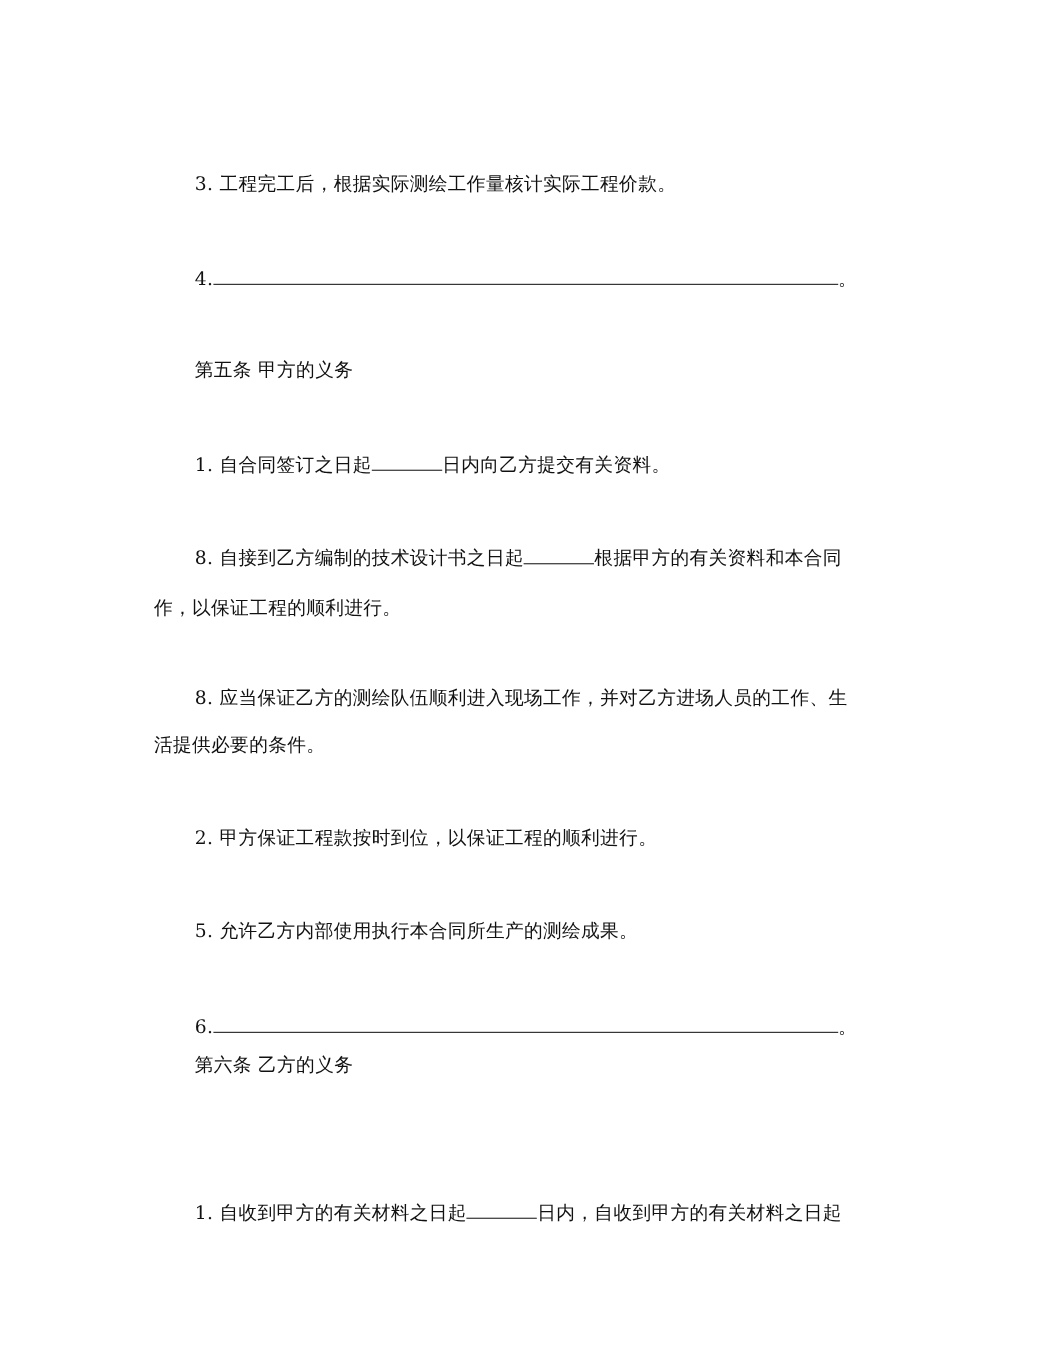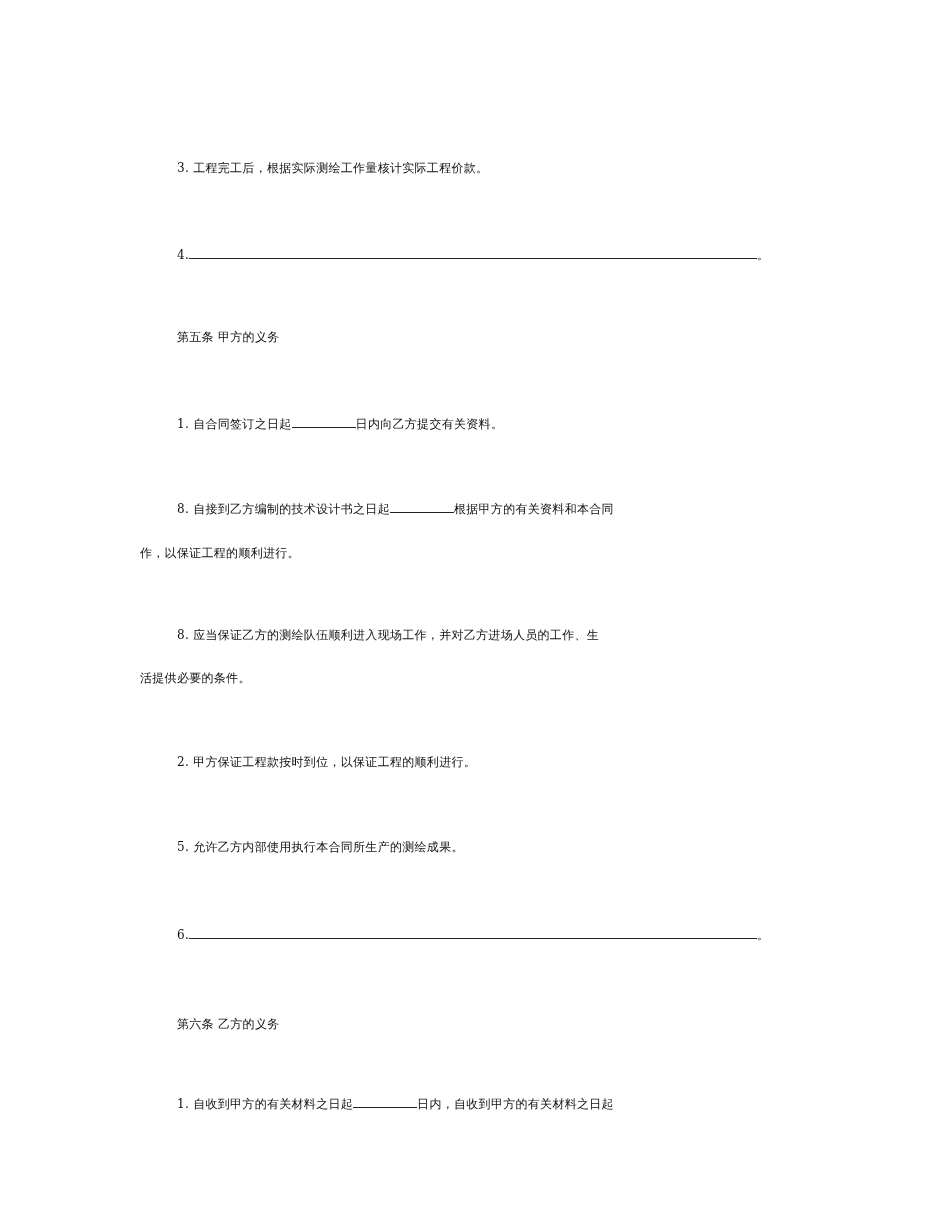--- a/index.html
+++ b/index.html
@@ -1,18 +1,18 @@
 <!DOCTYPE html>
 <html><head>
 <meta charset="utf-8">
 <style>
   html, body { margin: 0; padding: 0; background: #ffffff; }
   body { width: 950px; height: 1230px; position: relative; overflow: hidden;
          font-family: "DejaVu Serif", "Liberation Serif", serif; color: #111; }
-  .line { position: absolute; font-size: 12px; line-height: 22px; white-space: nowrap; letter-spacing: 0.3px; }
+  .line { position: absolute; font-size: 17px; line-height: 22px; white-space: nowrap; letter-spacing: 0.3px; }
   .blank { display: inline-block; border-bottom: 1.5px solid #222; height: 16px; vertical-align: baseline; }
 </style>
 </head>
 <body>
 
 <div>
   <div class="line" style="left:177px;top:157px">3. 工程完工后，根据实际测绘工作量核计实际工程价款。</div>
 
   <div class="line" style="left:177px;top:242px">
     <span>4.</span><span class="blank" style="width:568px"></span><span>。</span>
@@ -33,18 +33,18 @@
   <div class="line" style="left:140px;top:667px">活提供必要的条件。</div>
 
   <div class="line" style="left:177px;top:751px">2. 甲方保证工程款按时到位，以保证工程的顺利进行。</div>
 
   <div class="line" style="left:177px;top:836px">5. 允许乙方内部使用执行本合同所生产的测绘成果。</div>
 
   <div class="line" style="left:177px;top:922px">
     <span>6.</span><span class="blank" style="width:568px"></span><span>。</span>
   </div>
 
-  <div class="line" style="left:177px;top:1013px">第六条  乙方的义务</div>
+  <div class="line" style="left:177px;top:958px">第六条  乙方的义务</div>
 
   <div class="line" style="left:177px;top:1091px">
     <span>1. 自收到甲方的有关材料之日起</span><span class="blank" style="width:64px"></span><span>日内，自收到甲方的有关材料之日起</span>
   </div>
 </div>
 
 </body></html>

